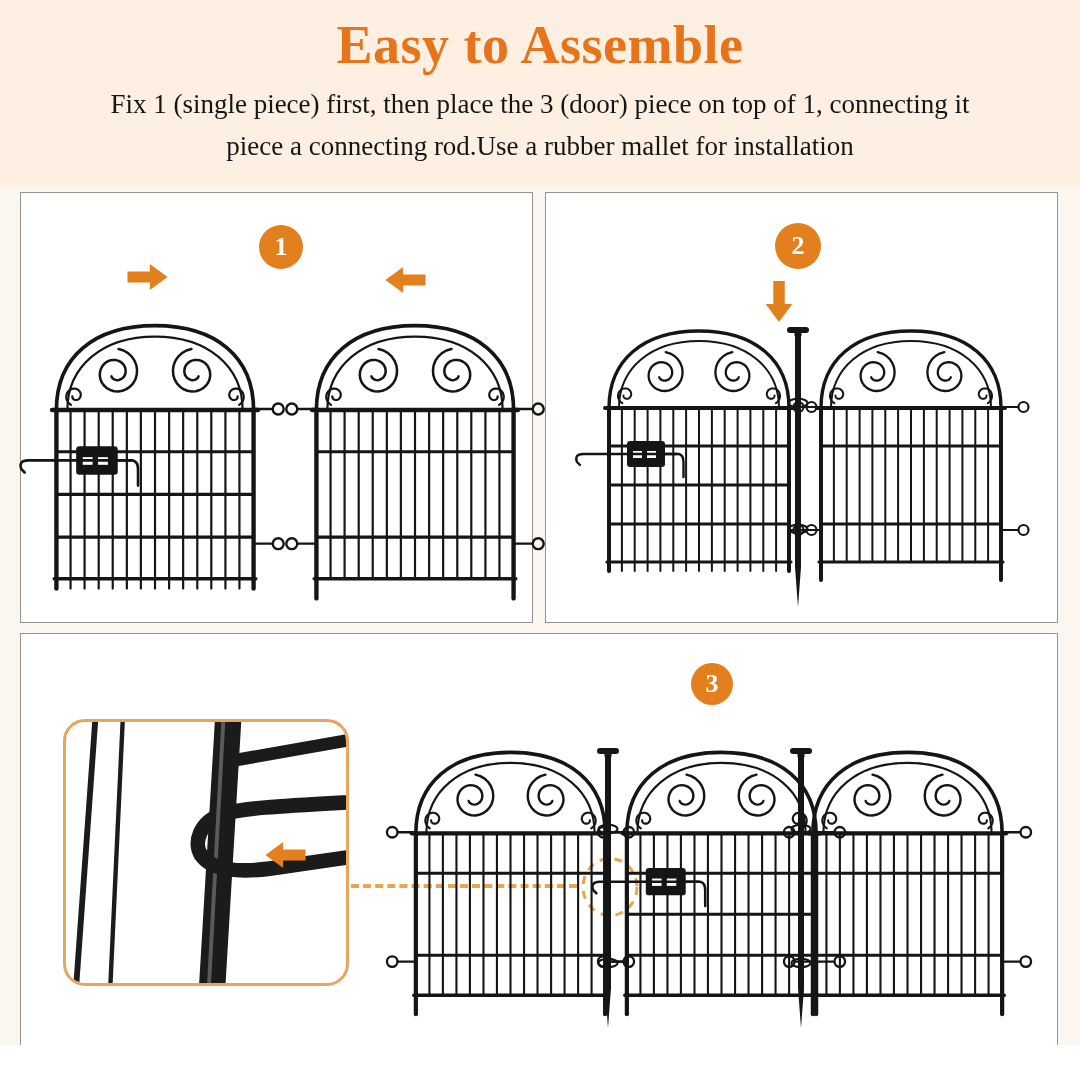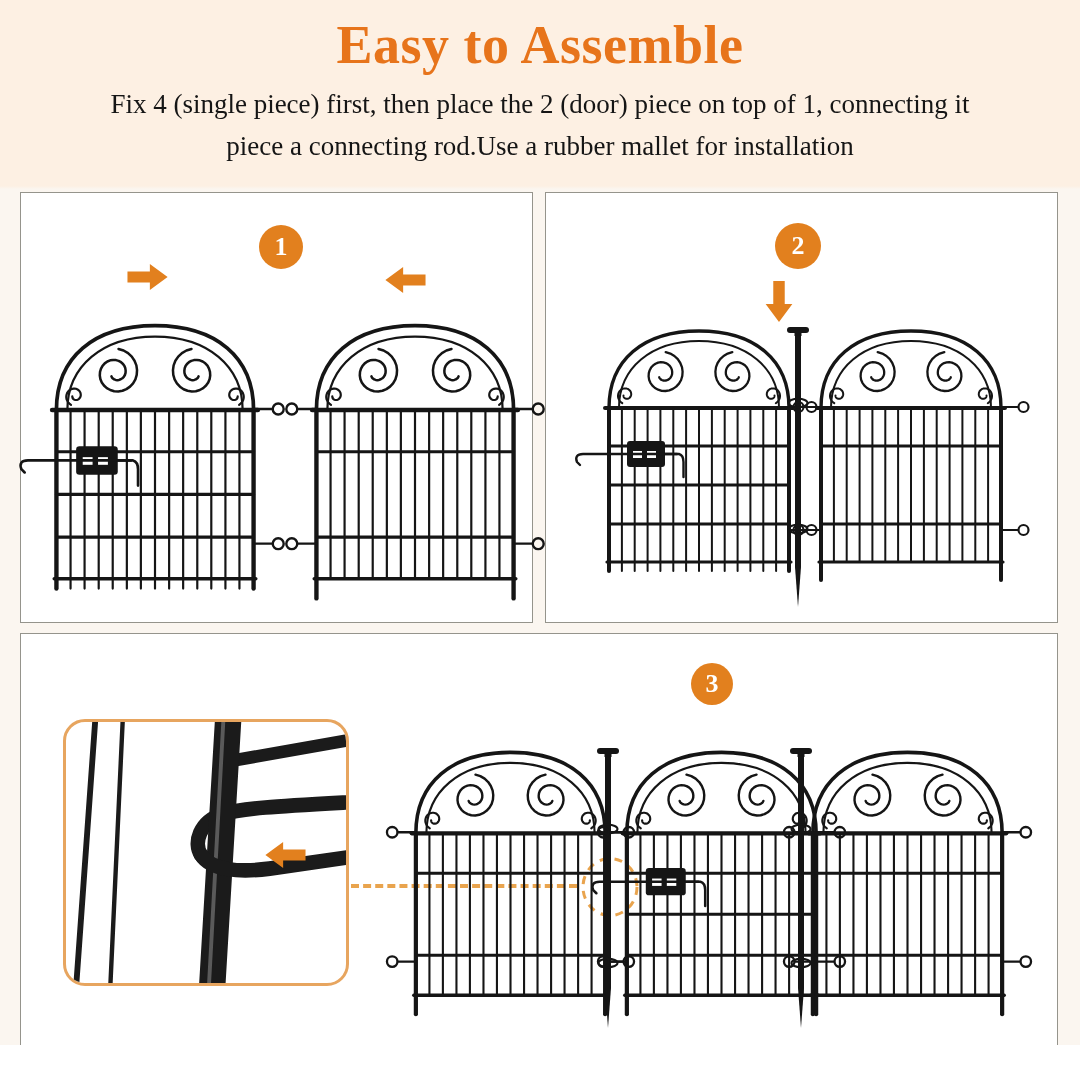--- a/index.html
+++ b/index.html
@@ -49,21 +49,21 @@
   #dash-circle{position:absolute;left:556px;top:220px;width:66px;height:66px;}
   #dash-circle svg{display:block;width:100%;height:100%;}
 </style>
 </head>
 <body>
 
 <div class="page">
 
   <header>
     <h1 class="title">Easy to Assemble</h1>
-    <p class="sub first">Fix 4 (single piece) first, then place the 2 (door) piece on top of 1, connecting it</p>
+    <p class="sub first">Fix 1 (single piece) first, then place the 3 (door) piece on top of 1, connecting it</p>
     <p class="sub">piece a connecting rod.Use a rubber mallet for installation</p>
   </header>
 
   <section class="panel" id="panel-1">
     <div class="badge" id="badge-1">
       <span>1</span>
     </div>
     <div class="arrow" id="arrow-1r">
       <svg viewBox="0 0 44 30">
           <polygon class="acc" points="0,9 24,9 24,1 43,15 24,29 24,21 0,21" fill="#e2801e"></polygon>

